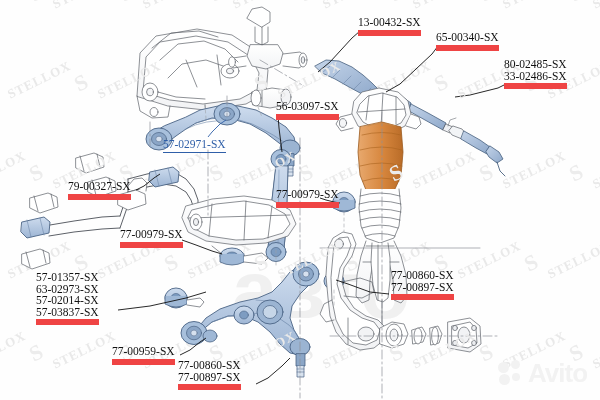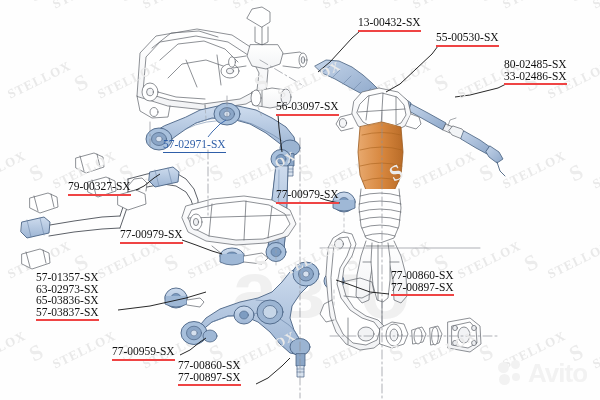--- a/index.html
+++ b/index.html
@@ -67,21 +67,21 @@
   .label{
     position:absolute;
     font-family:"Liberation Serif", serif;
     font-size:11.5px;
     color:#111111;
     white-space:nowrap;
     line-height:11.5px;
     letter-spacing:0px;
   }
   .label.hl{color:#2f5fa8;}
-  .label .ln{display:block;border-bottom:2px solid #ef4444;padding-bottom:1px;}
+  .label .ln{display:block;border-bottom:6px solid #ef4444;padding-bottom:1px;}
   .label.hl .ln{border-bottom:1px solid #2f5fa8;}
   .label .ln.nb{border-bottom:none;padding-bottom:0;}
 </style>
 </head>
 <body>
 
 <div id="stage">
 
   <div class="wm-layer" id="wmBack">
       <div class="wm-stellox" style="left: -40px; top: -2px; transform: rotate(-26deg);">STELLOX</div>
@@ -517,21 +517,21 @@
       <i style="left:14px;top:13px;width:8px;height:8px;"></i>
     </div>
     <div class="wm-avito-sm" style="left:528px;top:358px;">Avito</div>
   </div>
 
   <div id="labels">
       <div class="label" style="left: 358px; top: 17px;">
         <span class="ln">13-00432-SX</span>
       </div>
       <div class="label" style="left: 436px; top: 32px;">
-        <span class="ln">55-00530-SX</span>
+        <span class="ln">65-00340-SX</span>
       </div>
       <div class="label" style="left: 504px; top: 59px;">
         <span class="ln nb">80-02485-SX</span>
         <span class="ln">33-02486-SX</span>
       </div>
       <div class="label" style="left: 276px; top: 101px; font-family: Liberation Serif, serif;">
         <span class="ln">56-03097-SX</span>
       </div>
       <div class="label hl" style="left: 163px; top: 139px;">
         <span class="ln">57-02971-SX</span>
@@ -541,21 +541,21 @@
       </div>
       <div class="label" style="left: 276px; top: 189px;">
         <span class="ln">77-00979-SX</span>
       </div>
       <div class="label" style="left: 120px; top: 229px;">
         <span class="ln">77-00979-SX</span>
       </div>
       <div class="label" style="left: 36px; top: 272px;">
         <span class="ln nb">57-01357-SX</span>
         <span class="ln nb">63-02973-SX</span>
-        <span class="ln nb">65-03836-SX</span>
+        <span class="ln nb">57-02014-SX</span>
         <span class="ln">57-03837-SX</span>
       </div>
       <div class="label" style="left: 391px; top: 270px;">
         <span class="ln nb">77-00860-SX</span>
         <span class="ln">77-00897-SX</span>
       </div>
       <div class="label" style="left: 112px; top: 346px;">
         <span class="ln">77-00959-SX</span>
       </div>
       <div class="label" style="left: 178px; top: 360px;">

